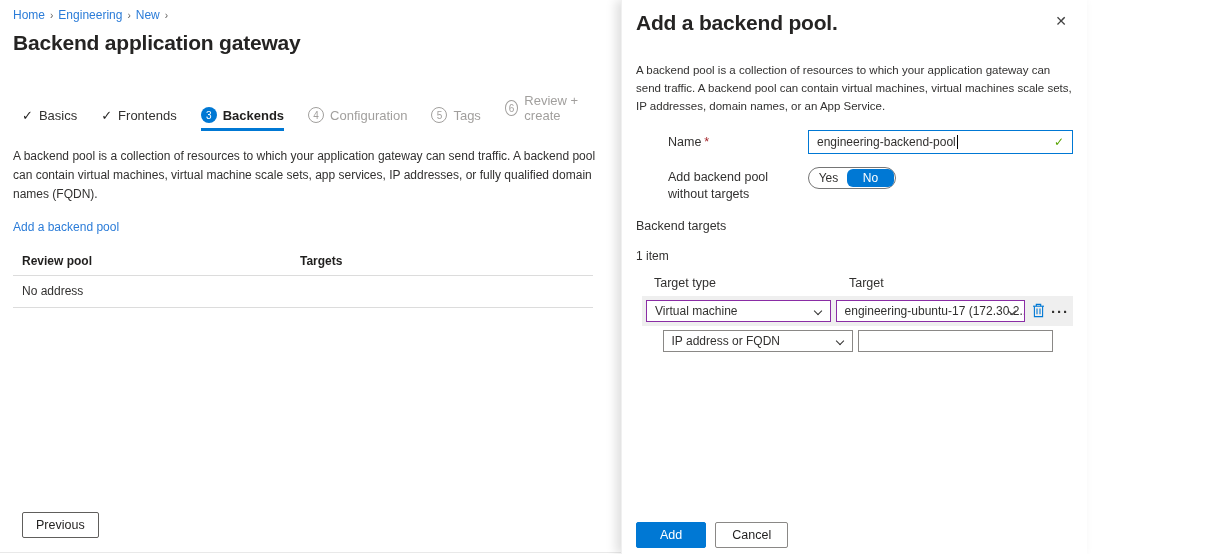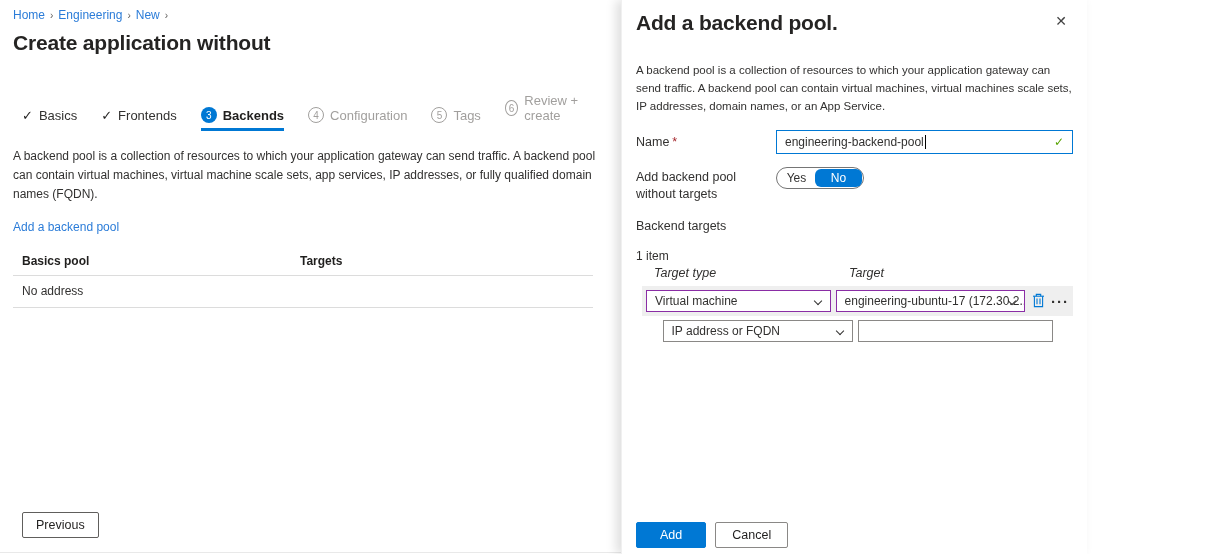--- a/index.html
+++ b/index.html
@@ -42,39 +42,39 @@
 
   
   .panel { width:466px; position:relative; background:#fff; padding:10px 14px;
     box-shadow:-5px 0 10px rgba(0,0,0,.13); border-left:1px solid #f0f0f0; }
   .panel-header { display:flex; justify-content:space-between; align-items:flex-start; }
   .panel-title { font-size:21px; font-weight:700; color:#252423; margin-top:1px; letter-spacing:-0.2px; }
   .close-btn { font-size:14px; color:#424242; cursor:pointer; padding:4px 6px; line-height:1; }
   .panel-desc { margin-top:27px; font-size:11.5px; line-height:1.55; color:#323130; width:440px; }
 
   .form { margin-top:15px; }
-  .form-row { display:flex; margin-bottom:11px; }
+  .form-row { display:flex; margin-bottom:11px;margin-left:32px; }
   .form-label { width:140px; font-size:12.5px; color:#323130; padding-top:4px; line-height:1.3; }
   .req { color:#a4262c; margin-left:3px; }
   .form-ctrl { flex:1; }
 
   .text-field { position:relative; height:24px; border:1px solid #0078d4; background:#fff;
     display:flex; align-items:center; padding:0 24px 0 8px; font-size:12px; color:#323130; }
   .caret { display:inline-block; width:1px; height:14px; background:#000; margin-left:1px; }
   .valid-check { position:absolute; right:8px; color:#57a300; font-size:12px; font-weight:700; }
 
   .toggle { width:88px; height:22px; border:1px solid #757575; border-radius:12px; background:#fff;
     display:flex; align-items:center; padding:1px; cursor:pointer; margin-top:2px; }
   .toggle-yes { flex:1; text-align:center; font-size:12px; color:#323130; }
   .toggle-no { width:47px; height:18px; background:#0078d4; border-radius:6px; color:#fff;
     font-size:12px; display:flex; align-items:center; justify-content:center; }
 
   .section-label { font-size:12.5px; margin-top:17px; }
   .count-text { font-size:12px; margin-top:16px; }
-  .target-cols { display:flex; margin-top:3px; margin-left:18px; font-size:12.5px; color:#323130;font-style:italic; }
+  .target-cols { display:flex; margin-top:13px; margin-left:18px; font-size:12.5px; color:#323130; }
   .tc1 { width:195px; }
 
   .target-rows { margin-left:6px; margin-top:6px; }
   .target-row { display:flex; align-items:center; padding:4px 4px;justify-content:center; }
   .target-row.highlight { background:#efefef; }
   .sel, .plain-input { height:22px; border:1px solid #8a8886; background:#fff; font-size:12px;
     color:#323130; display:flex; align-items:center; padding:0 22px 0 8px; position:relative;
     white-space:nowrap; overflow:hidden; }
   .sel { cursor:pointer; }
   .sel.edited { border-color:#8a2da5; }
@@ -99,21 +99,21 @@
 
     <div class="breadcrumb">
       <a>Home</a>
       <span class="crumb-sep">›</span>
       <a>Engineering</a>
       <span class="crumb-sep">›</span>
       <a>New</a>
       <span class="crumb-sep">›</span>
     </div>
 
-    <h1 class="page-title">Create application without</h1>
+    <h1 class="page-title">Backend application gateway</h1>
 
     <div class="tabs">
       <div class="tab complete">
         <span class="check">✓</span>
         <span class="tab-label">Basics</span>
       </div>
       <div class="tab complete">
         <span class="check">✓</span>
         <span class="tab-label">Frontends</span>
       </div>
@@ -134,21 +134,21 @@
         <span class="tab-label">Review + create</span>
       </div>
     </div>
 
     <p class="main-desc">A backend pool is a collection of resources to which your application gateway can send traffic. A backend pool can contain virtual machines, virtual machine scale sets, app services, IP addresses, or fully qualified domain names (FQDN).</p>
 
     <a class="add-link">Add a backend pool</a>
 
     <div class="pool-table">
       <div class="pool-thead">
-        <div class="pool-col1">Basics pool</div>
+        <div class="pool-col1">Review pool</div>
         <div>Targets</div>
       </div>
       <div class="pool-empty">No address</div>
     </div>
 
     <div class="main-footer">
       <button class="btn btn-outline">Previous</button>
     </div>
 
     <div class="bottom-line"></div>

